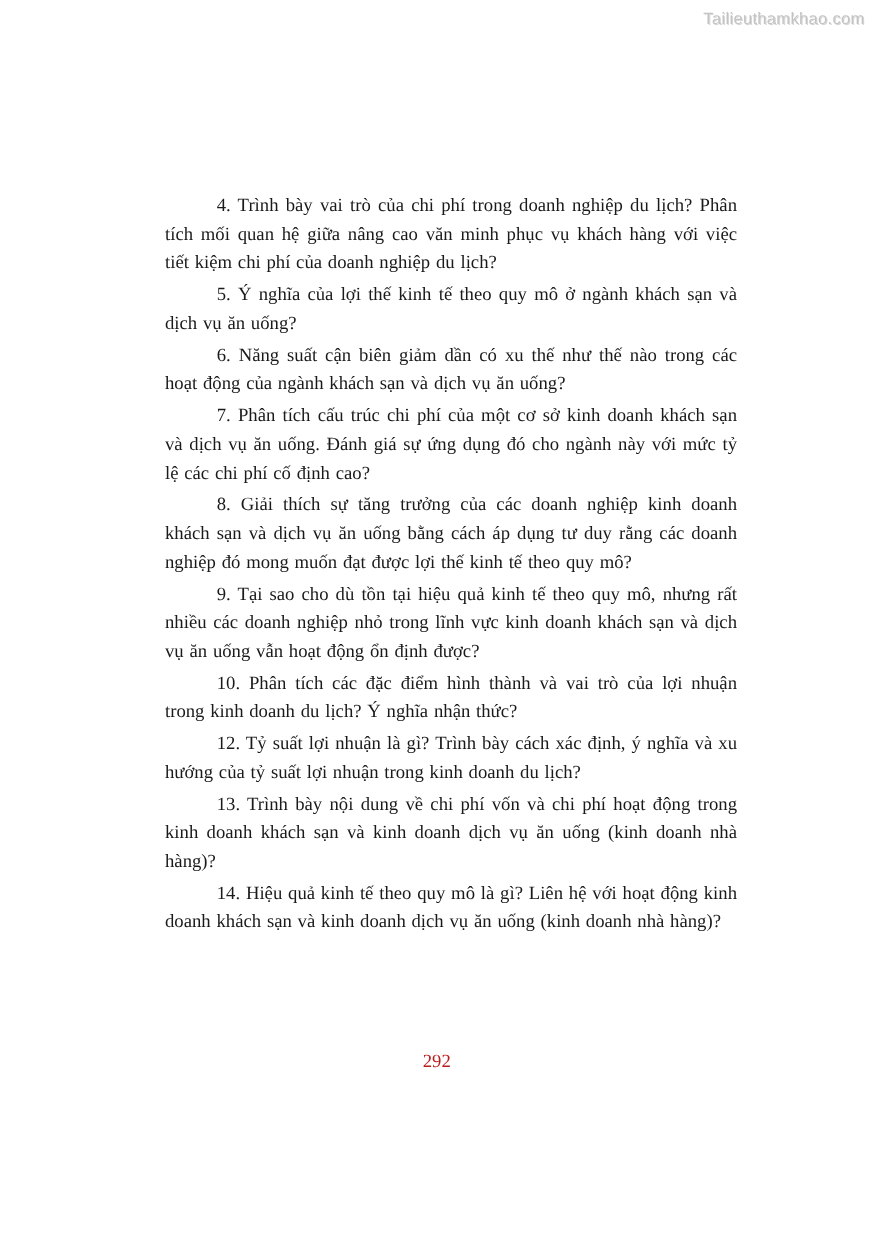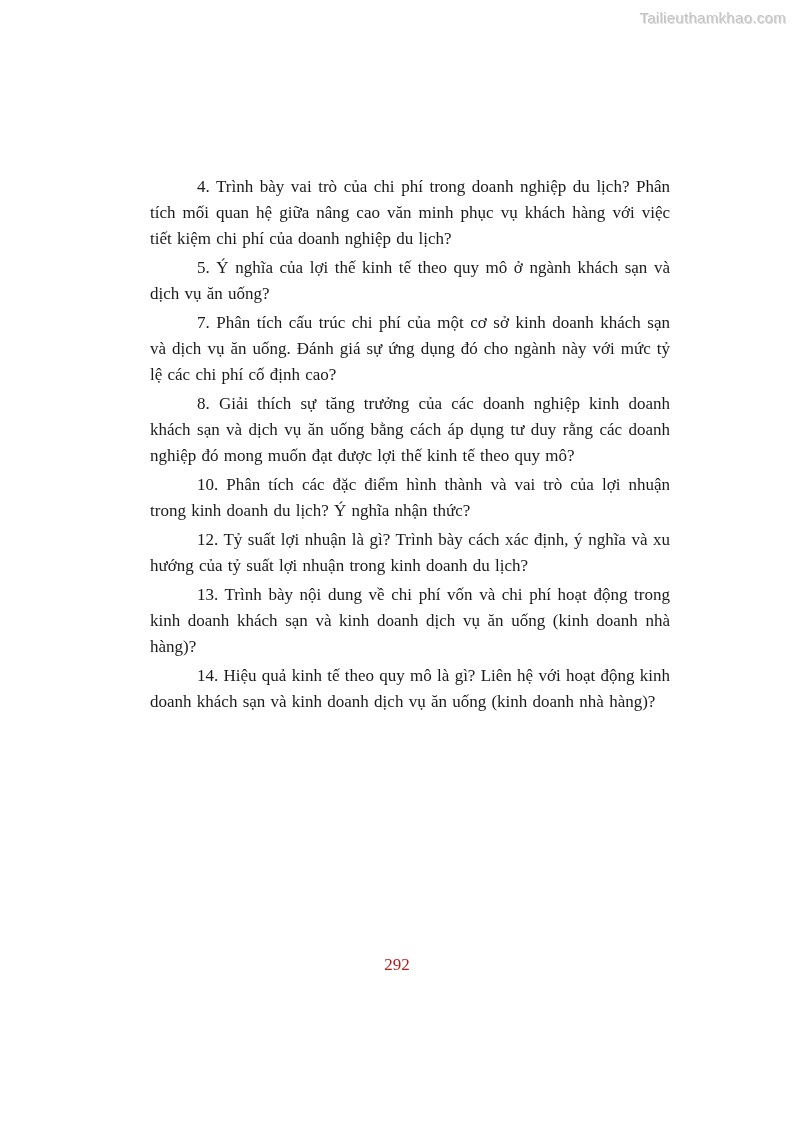--- a/index.html
+++ b/index.html
@@ -55,22 +55,24 @@
 </head>
 <body>
 
 <div class="page">
 
   <div class="watermark">Tailieuthamkhao.com</div>
 
   <div class="content">
     <p class="question">4. Trình bày vai trò của chi phí trong doanh nghiệp du lịch? Phân tích mối quan hệ giữa nâng cao văn minh phục vụ khách hàng với việc tiết kiệm chi phí của doanh nghiệp du lịch?</p>
     <p class="question">5. Ý nghĩa của lợi thế kinh tế theo quy mô ở ngành khách sạn và dịch vụ ăn uống?</p>
+    <p class="question">6. Năng suất cận biên giảm dần có xu thế như thế nào trong các hoạt động của ngành khách sạn và dịch vụ ăn uống?</p>
     <p class="question">7. Phân tích cấu trúc chi phí của một cơ sở kinh doanh khách sạn và dịch vụ ăn uống. Đánh giá sự ứng dụng đó cho ngành này với mức tỷ lệ các chi phí cố định cao?</p>
     <p class="question">8. Giải thích sự tăng trưởng của các doanh nghiệp kinh doanh khách sạn và dịch vụ ăn uống bằng cách áp dụng tư duy rằng các doanh nghiệp đó mong muốn đạt được lợi thế kinh tế theo quy mô?</p>
+    <p class="question">9. Tại sao cho dù tồn tại hiệu quả kinh tế theo quy mô, nhưng rất nhiều các doanh nghiệp nhỏ trong lĩnh vực kinh doanh khách sạn và dịch vụ ăn uống vẫn hoạt động ổn định được?</p>
     <p class="question">10. Phân tích các đặc điểm hình thành và vai trò của lợi nhuận trong kinh doanh du lịch? Ý nghĩa nhận thức?</p>
     <p class="question">12. Tỷ suất lợi nhuận là gì? Trình bày cách xác định, ý nghĩa và xu hướng của tỷ suất lợi nhuận trong kinh doanh du lịch?</p>
     <p class="question">13. Trình bày nội dung về chi phí vốn và chi phí hoạt động trong kinh doanh khách sạn và kinh doanh dịch vụ ăn uống (kinh doanh nhà hàng)?</p>
     <p class="question">14. Hiệu quả kinh tế theo quy mô là gì? Liên hệ với hoạt động kinh doanh khách sạn và kinh doanh dịch vụ ăn uống (kinh doanh nhà hàng)?</p>
   </div>
 
   <div class="page-number">292</div>
 
 </div>
 

